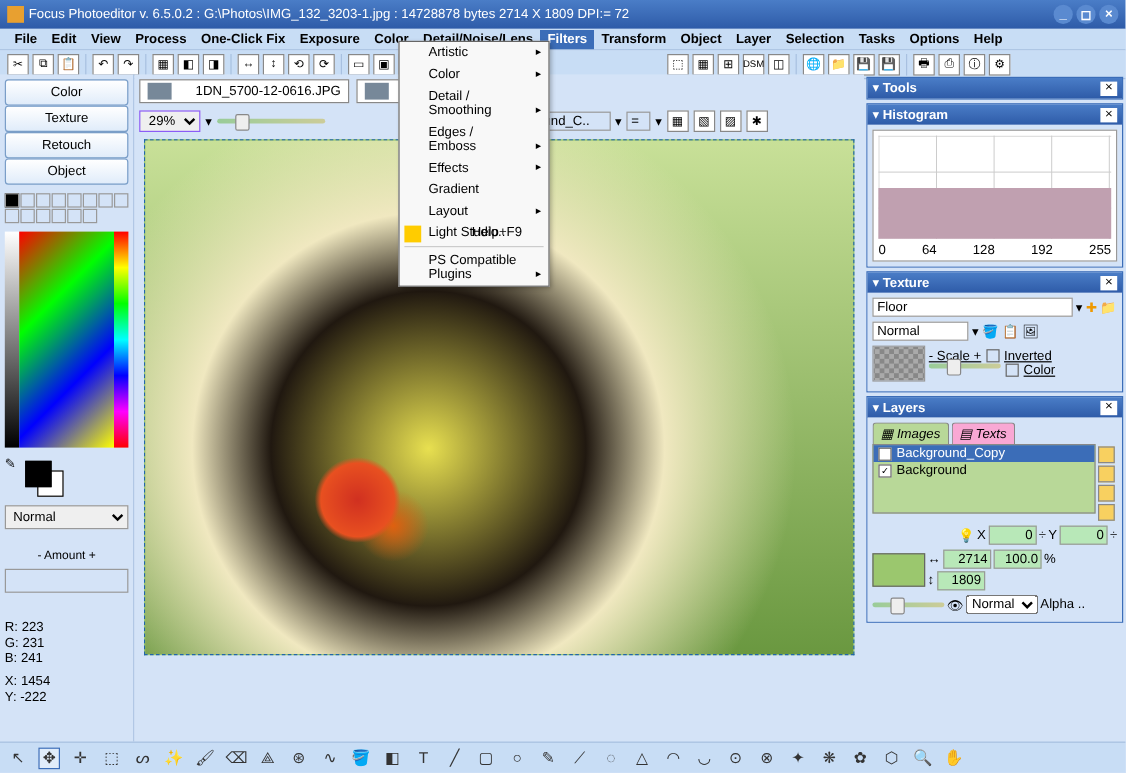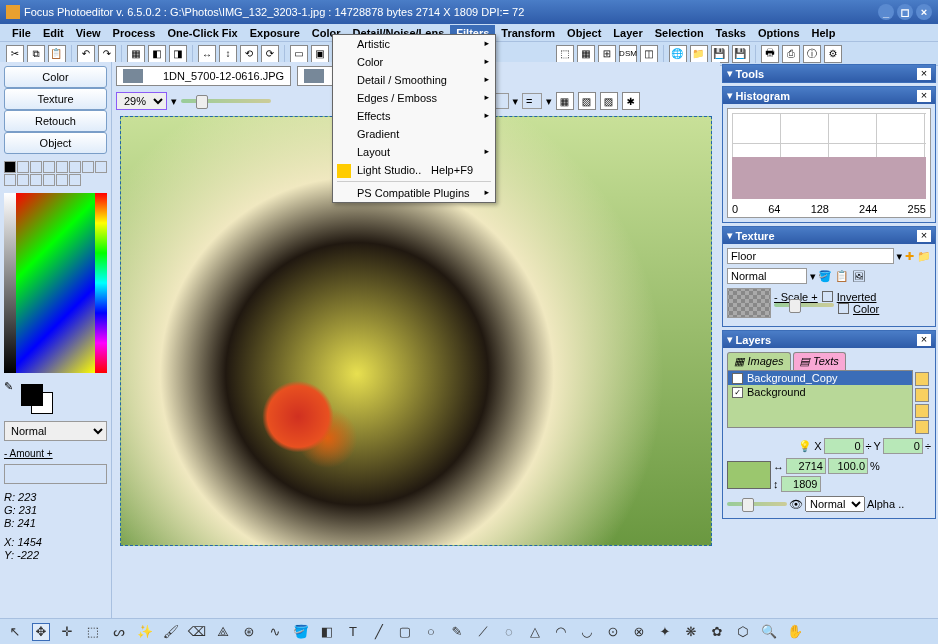--- a/index.html
+++ b/index.html
@@ -25,37 +25,37 @@
 .swatches { display: flex; flex-wrap: wrap; gap: 1px; margin-top:4px;}
 .swatch { width: 12px; height: 12px; border: 1px solid #999; }
 .color-strip { height: 180px; display:flex; margin-top:4px;}
 .hue-col{width:12px;background:linear-gradient(#f00,#ff0,#0f0,#0ff,#00f,#f0f,#f00);}
 .bw-col{width:12px;background:linear-gradient(#fff,#000);}
 .main-grad{flex:1;background:linear-gradient(135deg,#f00,#0f0,#00f,#ff0);}
 .fgbg { position:relative; height:30px; margin-top:4px;}
 .fgbg .bg{position:absolute;left:14px;top:8px;width:22px;height:22px;background:#fff;border:1px solid #000;}
 .fgbg .fg{position:absolute;left:4px;top:0;width:22px;height:22px;background:#000;border:1px solid #000;}
 .blend-sel{width:100%;border:1px solid #999;padding:2px;margin-top:4px;}
-.amount-lbl{font-size:10px;margin-top:4px;text-align:left;text-decoration:underline;}
+.amount-lbl{font-size:10px;margin-top:14px;text-align:center;}
 .amount-box{border:1px solid #999;height:20px;margin-top:2px;}
-.readout{font-size:10px;margin-top:4px;line-height:13px;font-style:italic;}
+.readout{font-size:10px;margin-top:20px;line-height:13px;}
 
 .center-area { flex: 1; position: relative; background: #d4e3f7; }
 .file-tabs { display: flex; gap: 6px; padding: 4px; }
 .file-tab { background: #fff; border: 1px solid #888; padding: 2px 6px; display: flex; align-items: center; gap: 20px; cursor: pointer; }
 .thumb { width: 20px; height: 14px; background: #789; }
 .sub-tb { display: flex; align-items: center; gap: 4px; padding: 2px 4px; }
 .zoom-sel { border:1px solid #8b5cf6; padding:1px 3px; }
 .slider { width: 90px; height: 4px; background: linear-gradient(90deg,#9c9,#cc9); position: relative; border-radius:2px;}
 .slider::after{content:"";position:absolute;left:15px;top:-4px;width:10px;height:12px;background:#eee;border:1px solid #888;border-radius:2px;}
 .combo{border:1px solid #999;padding:1px 3px;min-width:100px;}
 .canvas { margin: 4px 8px; border: 1px dashed #26a; background: #9bc76e; height: 430px; position: relative; overflow: hidden; }
 .canvas .img { position:absolute; inset:0; background: radial-gradient(circle at 30% 70%, #d03020 0%, #e85020 6%, transparent 7%), radial-gradient(circle at 35% 75%, #e06010 0%, transparent 6%), radial-gradient(circle at 40% 60%, #e8e050 0%, #201810 30%, #f0e8c0 45%, transparent 70%), linear-gradient(#c8e098,#6a9840); }
 
-.dropdown { position: absolute; top: 34px; left: 332px; width: 164px; background: #f8f8f8; border: 1px solid #666; box-shadow: 2px 2px 4px rgba(0,0,0,.3); z-index: 100; }
+.dropdown { position: absolute; top: 34px; left: 332px; width: 126px; background: #f8f8f8; border: 1px solid #666; box-shadow: 2px 2px 4px rgba(0,0,0,.3); z-index: 100; }
 .dropdown .dd-item { padding: 3px 24px 3px 24px; position: relative; cursor: pointer; }
 .dropdown .dd-item.arrow::after { content: "▸"; position: absolute; right: 6px; font-size:9px;}
 .dropdown .dd-item .ico { position:absolute; left:4px; top:3px; width:14px; height:14px; background:#fc0;}
 .dropdown .dd-sep { height: 1px; background: #ccc; margin: 2px 4px; }
 .dropdown .shortcut { position:absolute; right:22px; }
 
 .right-panel { width: 218px; display: flex; flex-direction: column; gap: 3px; padding: 2px; }
 .pnl { border: 1px solid #3b6db8; }
 .pnl-hdr { background: linear-gradient(#4a7dc7,#2e5ba8); color:#fff; padding: 2px 4px; display:flex; align-items:center;}
 .pnl-hdr .sp{flex:1;}
@@ -257,21 +257,21 @@
     <div class="pnl">
       <div class="pnl-hdr"><span>▾</span>&nbsp;<b>Histogram</b><div class="sp"></div><div class="x">×</div></div>
       <div class="pnl-body">
         <div class="hist">
           <div class="hist-grid"></div>
             <div class="hist-bars"></div>
           <div class="hist-axis" id="hticks">
               <span>0</span>
               <span>64</span>
               <span>128</span>
-              <span>244</span>
+              <span>192</span>
               <span>255</span>
             </div>
         </div>
       </div>
     </div>
     <div class="pnl">
       <div class="pnl-hdr"><span>▾</span>&nbsp;<b>Texture</b><div class="sp"></div><div class="x">×</div></div>
       <div class="pnl-body">
         <div class="tex-row">
             <div class="tex-sel">Floor</div>

